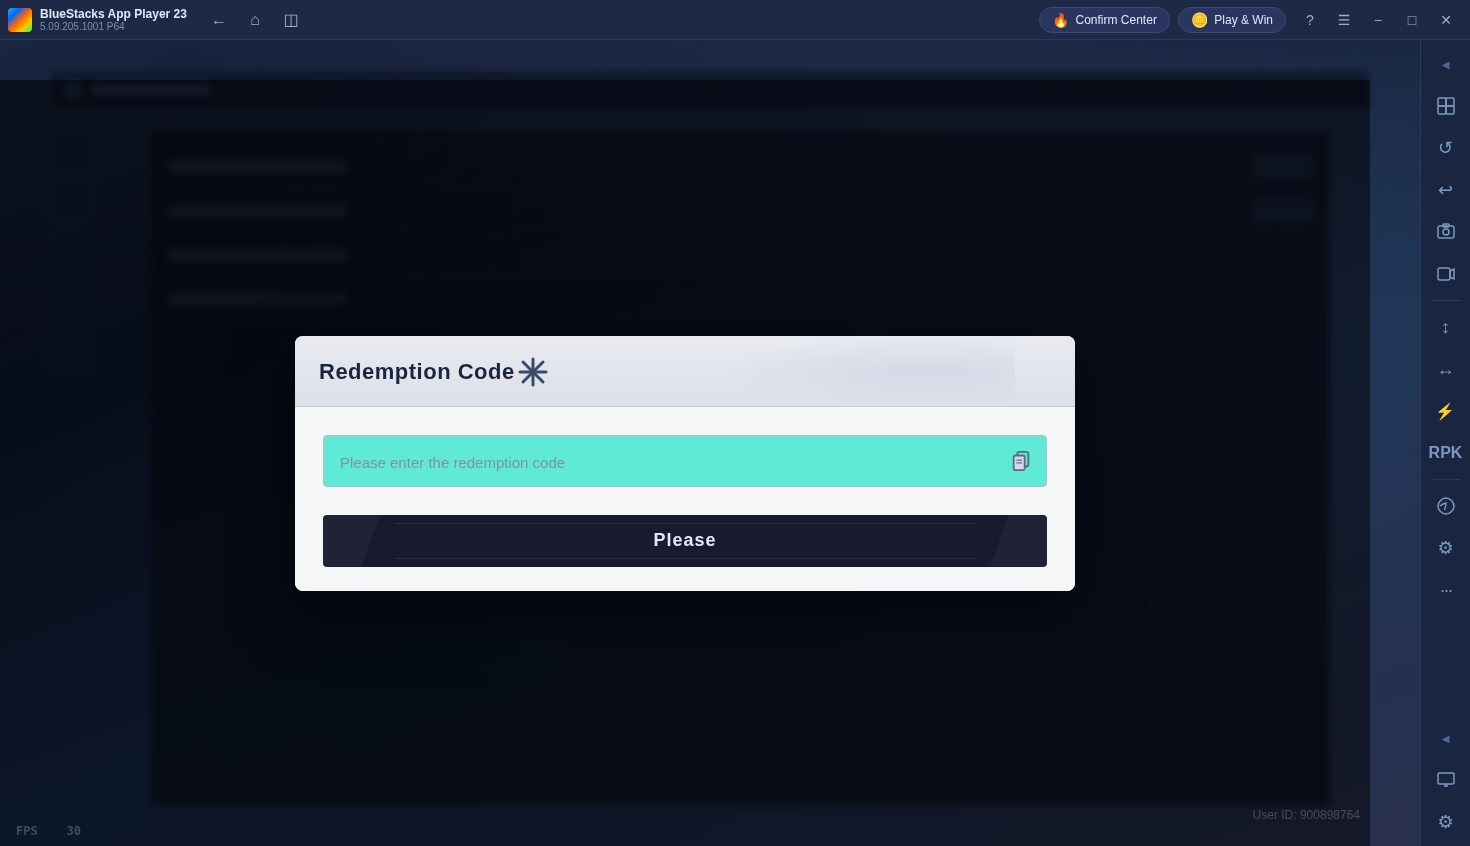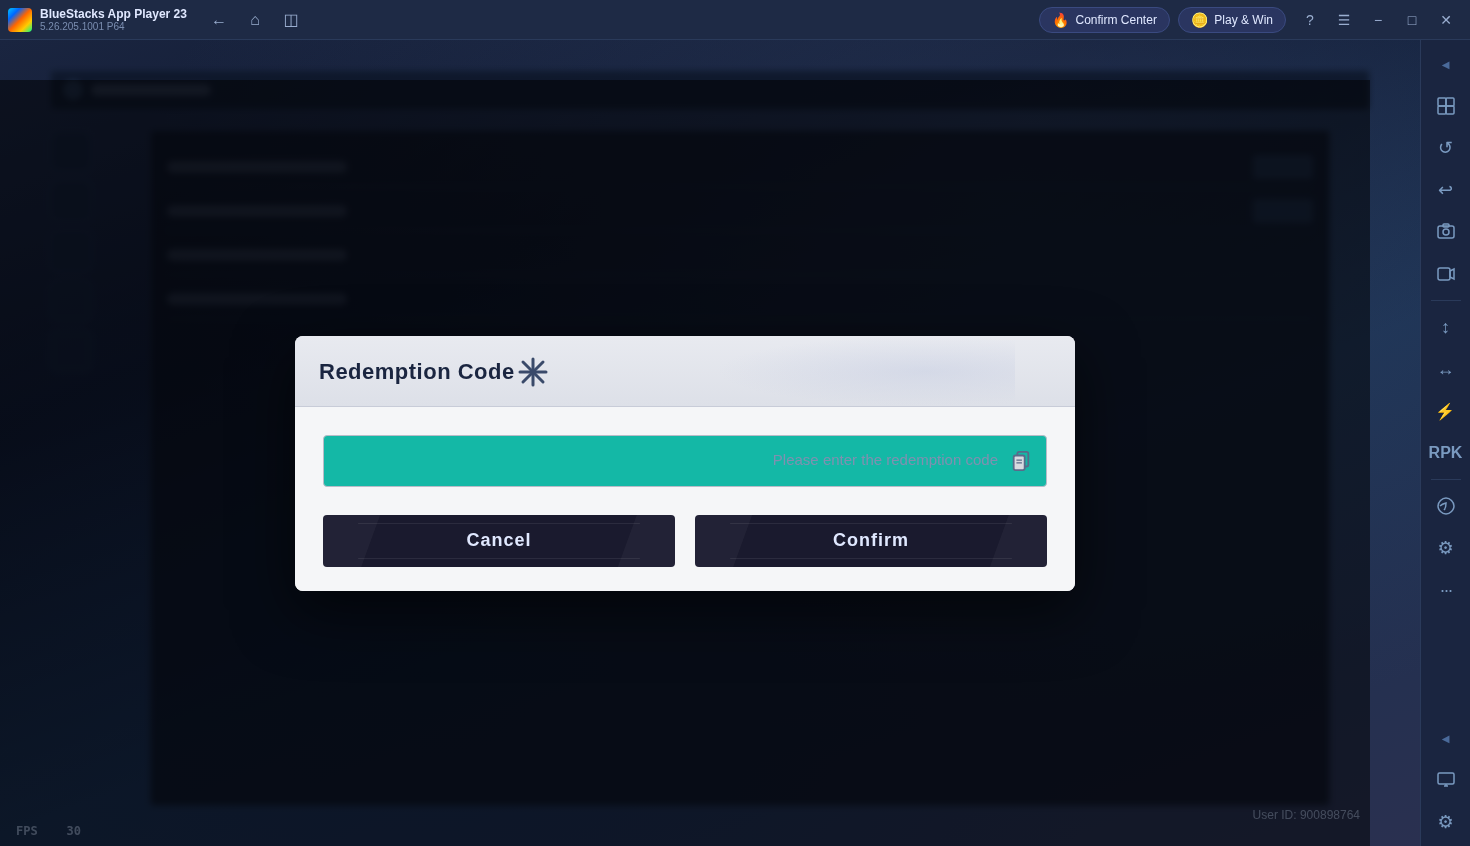--- a/index.html
+++ b/index.html
@@ -373,28 +373,27 @@
 
     
     .input-wrapper {
       position: relative;
       margin-bottom: 28px;
     }
 
     .code-input {
       width: 100%;
       height: 52px;
-      background: #14b8a6;
+      background: #5eead4;
       border: 1.5px solid #b8bcc8;
       border-radius: 4px;
       padding: 0 48px 0 16px;
-      font-size: 12px;
+      font-size: 21px;
       color: #3a4a6a;
       outline: none;
-      text-align: right;
     }
 
     .code-input::placeholder {
       color: #8090b0;
       font-size: 15px;
     }
 
     .input-paste-icon {
       position: absolute;
       right: 12px;
@@ -493,21 +492,21 @@
   </style>
 </head>
 <body>
 
 <div class="titlebar">
   <div class="titlebar-logo">
     <div class="logo-square"></div>
   </div>
   <div class="titlebar-app-info">
     <span class="titlebar-app-name">BlueStacks App Player 23</span>
-    <span class="titlebar-app-version">5.26.205.1001 P64</span>
+    <span class="titlebar-app-version">5.09.205.1001 P64</span>
   </div>
   <div class="titlebar-nav">
     <div class="titlebar-nav-btn">←</div>
     <div class="titlebar-nav-btn">⌂</div>
     <div class="titlebar-nav-btn">◫</div>
   </div>
   <div class="titlebar-spacer"></div>
   <div class="titlebar-actions">
     <div class="reward-center-btn">
       <span class="fire-icon">🔥</span>
@@ -594,25 +593,21 @@
               <rect x="4" y="6" width="12" height="16" rx="2" stroke="#5a6a8a" stroke-width="2" fill="#d8dae0"></rect>
               <line x1="7" y1="11" x2="13" y2="11" stroke="#5a6a8a" stroke-width="1.5"></line>
               <line x1="7" y1="14" x2="13" y2="14" stroke="#5a6a8a" stroke-width="1.5"></line>
             </svg>
           </div>
         </div>
 
         <div class="dialog-buttons">
           <button class="btn-cancel">
             <div class="btn-deco"></div>
-            <span>Cancel</span>
-          </button>
-          <button class="btn-confirm">
-            <div class="btn-deco"></div>
-            <span>Confirm</span>
+            <span>Please</span>
           </button>
         </div>
       </div>
     </div>
   </div>
 </div>
 
 <div class="right-sidebar">
   <div class="sidebar-icon-btn" style="color:#4a6a9a;font-size:10px;">◀</div>
   <div class="sidebar-icon-btn">

